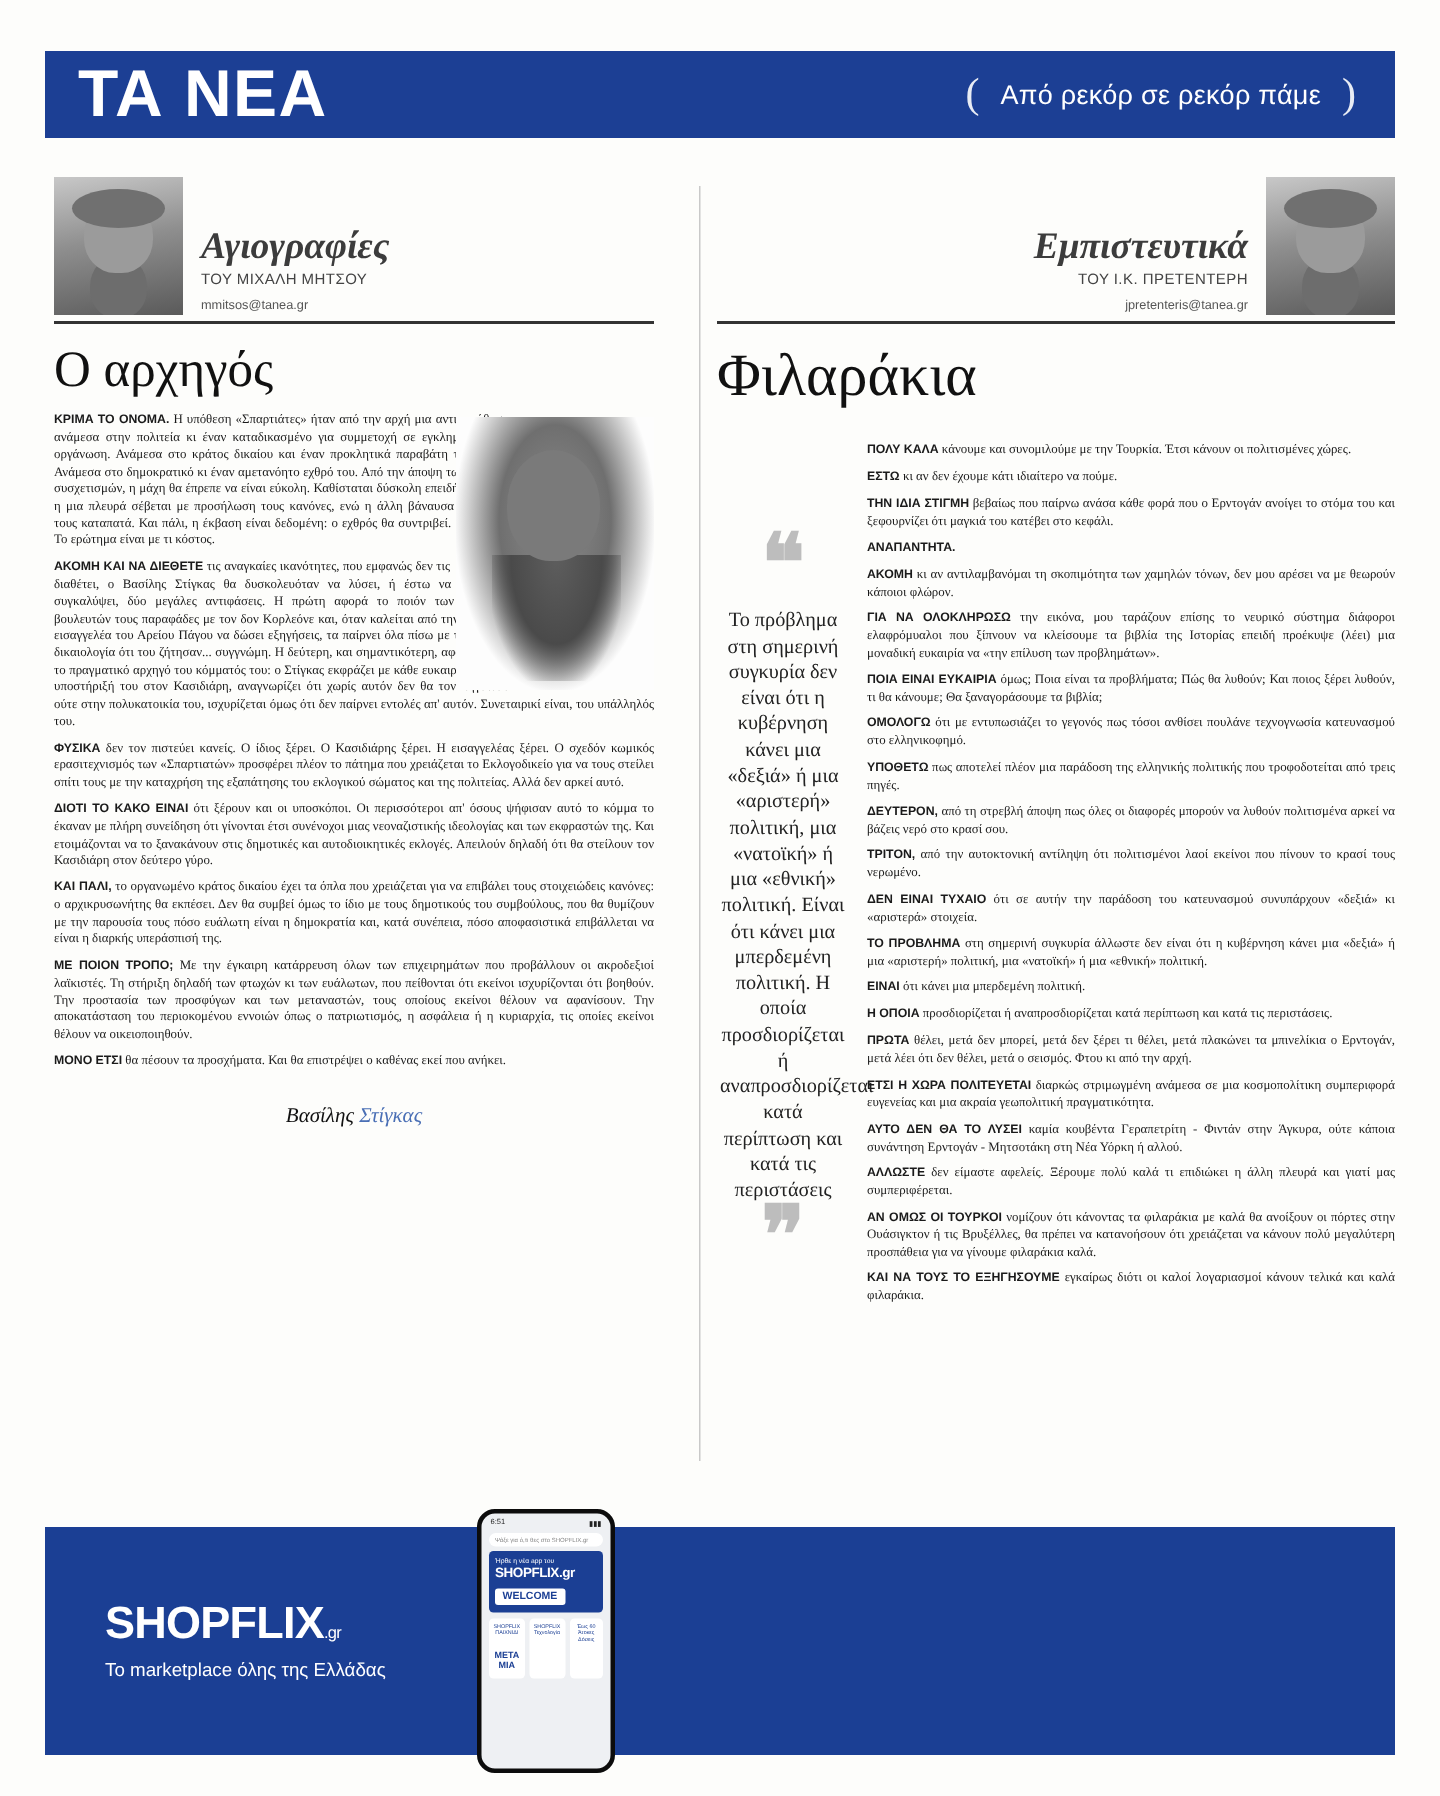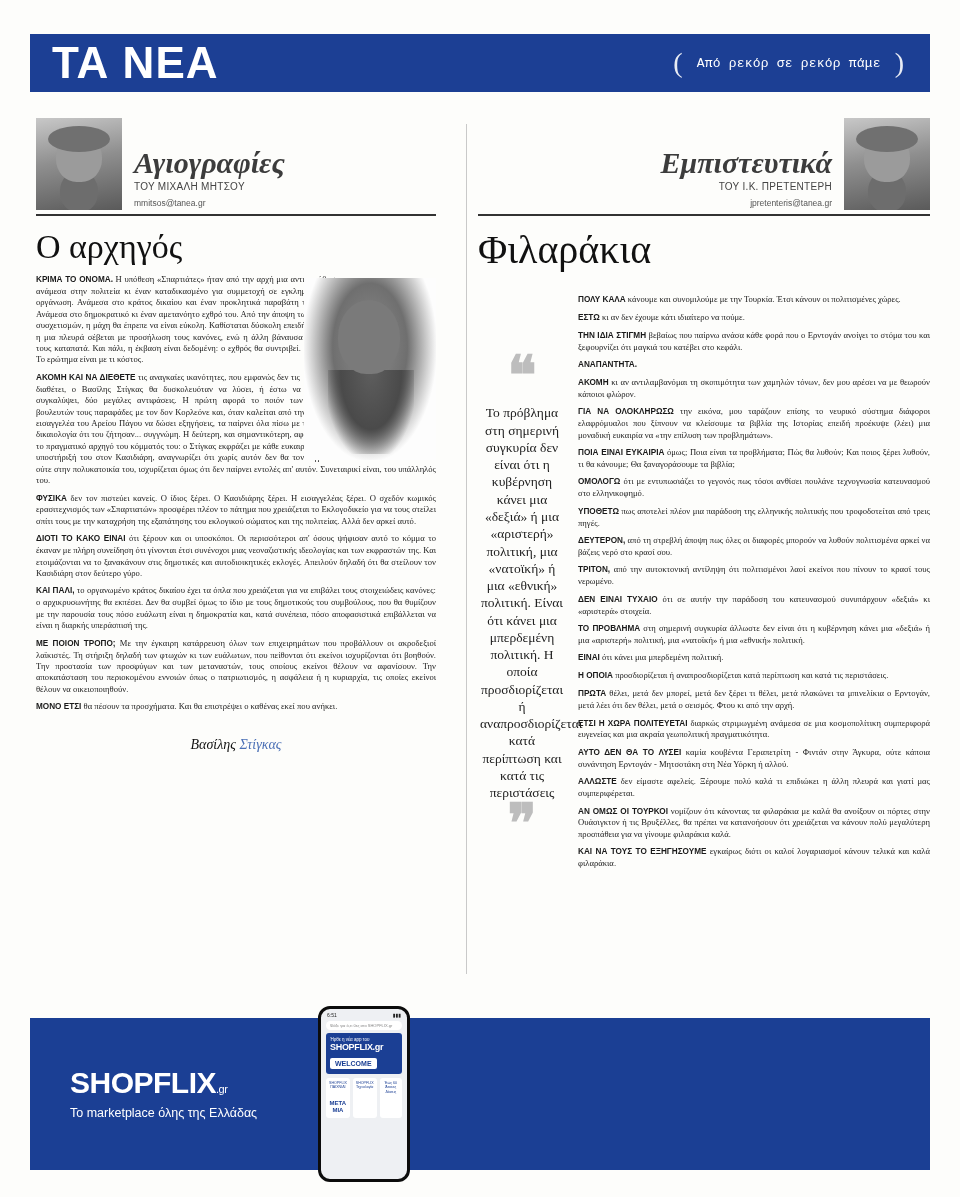--- a/index.html
+++ b/index.html
@@ -44,22 +44,22 @@
     align-items: center;
     padding-right: 26px;
   }
   .masthead-paren {
     font-family: "Liberation Serif", serif;
     font-size: 28px;
     color: #ffffff;
     opacity: .9;
   }
   .masthead-tag {
-    font-family: Liberation Mono, monospace;
-    font-size: 13px;
+    font-family: Liberation Sans, sans-serif;
+    font-size: 18px;
     color: #ffffff;
     padding: 0 14px;
     letter-spacing: .2px;
   }
 
   
   .col-left {
     position: absolute;
     left: 36px; top: 120px;
     width: 400px;
@@ -112,21 +112,21 @@
     z-index: 2;
   }
   .author-meta {
     padding: 0 12px 2px 12px;
     flex: 1 1 auto;
   }
   .author-name {
     font-family: "Liberation Serif", serif;
     font-style: italic;
     font-weight: bold;
-    font-size: 30px;
+    font-size: 25px;
     color: #3c3c3c;
     line-height: 1.05;
   }
   .author-by {
     font-family: "Liberation Sans", sans-serif;
     font-size: 10px;
     color: #444;
     letter-spacing: .3px;
     margin-top: 3px;
   }

